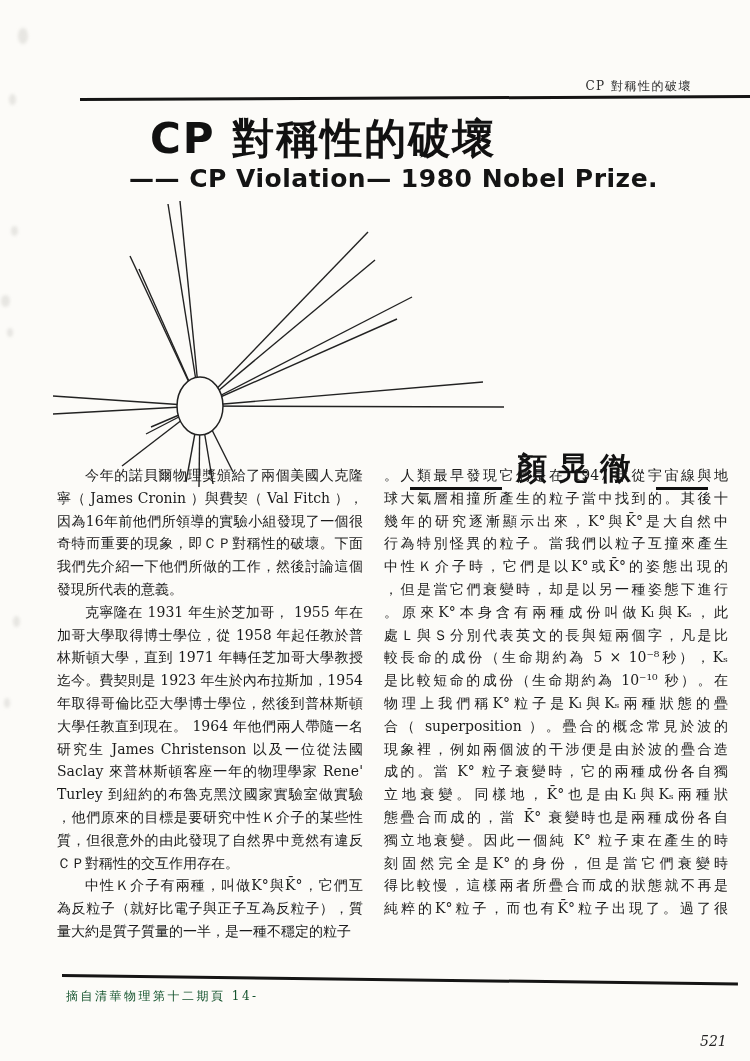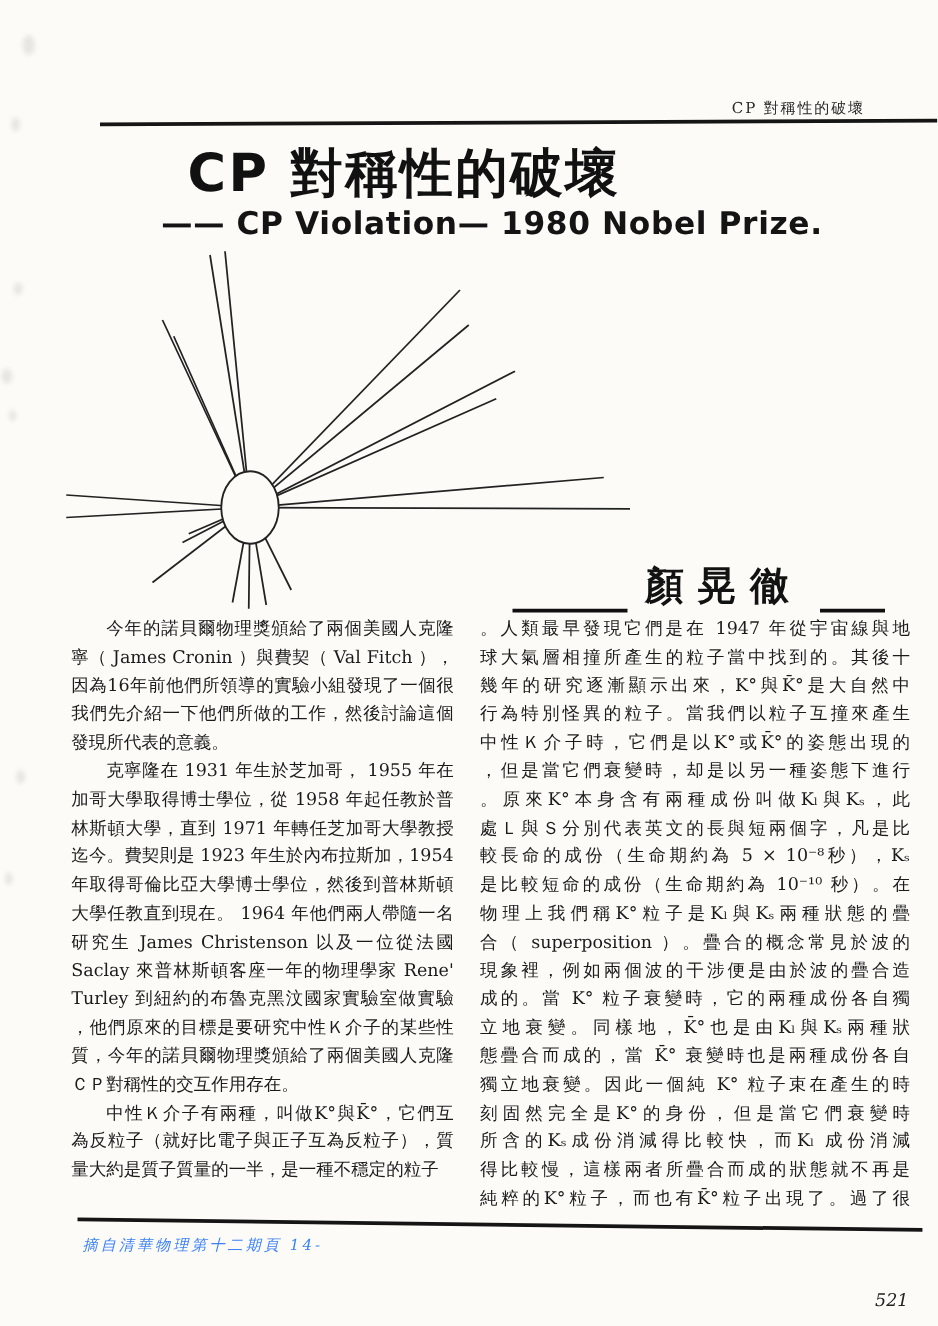--- a/index.html
+++ b/index.html
@@ -33,36 +33,36 @@
   .author-row{
     position:absolute; top:448px; left:410px; width:305px; height:42px;
     display:flex; align-items:flex-end; gap:14px;
   }
   .dash{height:3.2px; background:#101010; flex:none;}
   .dash.l{width:92px;} .dash.r{width:52px;}
   .author{
     font-size:31px; font-weight:700; letter-spacing:11px; white-space:nowrap;
     color:#121212;
   }
-  .col{position:absolute; top:492px; font-size:14px; line-height:22.8px; color:#1b1b1b;}
+  .col{position:absolute; top:464px; font-size:14px; line-height:22.8px; color:#1b1b1b;}
   .col.left{left:57px; width:306px;}
   .col.right{left:384px; width:344px;}
   .tline{
     height:22.8px; overflow:hidden;
     text-align:justify; text-align-last:justify;
   }
   .tline.short{text-align-last:left;}
   .tline.indent{text-indent:2em;}
   .foot-rule{
     position:absolute; top:974px; left:62px; width:676px; height:2.8px;
     background:var(--rule,#151515); transform:rotate(0.72deg); transform-origin:left center;
   }
   .foot-src{
-    position:absolute; top:988px; left:66px; font-size:12px; font-style:italic;
-    letter-spacing:2.5px; color:#3b82f6;
+    position:absolute; top:988px; left:66px; font-size:12px; 
+    letter-spacing:2.5px; color:#14532d;
   }
   .foot-page{
     position:absolute; top:993px; left:700px; font-size:14px; font-style:italic;
     color:#222;
     margin-top:40px;
   }
 </style>
 </head>
 <body>
 
@@ -110,33 +110,34 @@
   <div class="author-row">
     <span class="dash l"></span>
     <span class="author">顏晃徹</span>
     <span class="dash r"></span>
   </div>
 
   <div class="col left">
       <div class="tline indent">今年的諾貝爾物理獎頒給了兩個美國人克隆</div>
       <div class="tline">寧（ James Cronin ）與費契（ Val Fitch ），</div>
       <div class="tline">因為16年前他們所領導的實驗小組發現了一個很</div>
+      <div class="tline">奇特而重要的現象，即ＣＰ對稱性的破壞。下面</div>
       <div class="tline">我們先介紹一下他們所做的工作，然後討論這個</div>
       <div class="tline short">發現所代表的意義。</div>
       <div class="tline indent">克寧隆在 1931 年生於芝加哥， 1955 年在芝</div>
       <div class="tline">加哥大學取得博士學位，從 1958 年起任教於普</div>
       <div class="tline">林斯頓大學，直到 1971 年轉任芝加哥大學教授</div>
       <div class="tline">迄今。費契則是 1923 年生於內布拉斯加，1954</div>
       <div class="tline">年取得哥倫比亞大學博士學位，然後到普林斯頓</div>
       <div class="tline">大學任教直到現在。 1964 年他們兩人帶隨一名</div>
       <div class="tline">研究生 James Christenson 以及一位從法國</div>
       <div class="tline">Saclay 來普林斯頓客座一年的物理學家 Rene'</div>
       <div class="tline">Turley 到紐約的布魯克黑汶國家實驗室做實驗</div>
       <div class="tline">，他們原來的目標是要研究中性Ｋ介子的某些性</div>
-      <div class="tline">質，今年的諾貝爾物理獎頒給了兩個美國人克隆</div>
+      <div class="tline">質，但很意外的由此發現了自然界中竟然有違反</div>
       <div class="tline short">ＣＰ對稱性的交互作用存在。</div>
       <div class="tline indent">中性Ｋ介子有兩種，叫做K°與K̄°，它們互</div>
       <div class="tline">為反粒子（就好比電子與正子互為反粒子），質</div>
       <div class="tline short">量大約是質子質量的一半，是一種不穩定的粒子</div>
     </div>
   <div class="col right">
       <div class="tline">。人類最早發現它們是在 1947 年從宇宙線與地</div>
       <div class="tline">球大氣層相撞所產生的粒子當中找到的。其後十</div>
       <div class="tline">幾年的研究逐漸顯示出來，K°與K̄°是大自然中</div>
       <div class="tline">行為特別怪異的粒子。當我們以粒子互撞來產生</div>
@@ -147,21 +148,20 @@
       <div class="tline">較長命的成份（生命期約為 5 × 10⁻⁸秒），Kₛ</div>
       <div class="tline">是比較短命的成份（生命期約為 10⁻¹⁰ 秒）。在</div>
       <div class="tline">物理上我們稱K°粒子是Kₗ與Kₛ兩種狀態的疊</div>
       <div class="tline">合（ superposition ）。疊合的概念常見於波的</div>
       <div class="tline">現象裡，例如兩個波的干涉便是由於波的疊合造</div>
       <div class="tline">成的。當 K° 粒子衰變時，它的兩種成份各自獨</div>
       <div class="tline">立地衰變。同樣地，K̄°也是由Kₗ與Kₛ兩種狀</div>
       <div class="tline">態疊合而成的，當 K̄° 衰變時也是兩種成份各自</div>
       <div class="tline">獨立地衰變。因此一個純 K° 粒子束在產生的時</div>
       <div class="tline">刻固然完全是K°的身份，但是當它們衰變時</div>
-      <div class="tline">所含的Kₛ成份消減得比較快，而Kₗ 成份消減</div>
       <div class="tline">得比較慢，這樣兩者所疊合而成的狀態就不再是</div>
       <div class="tline">純粹的K°粒子，而也有K̄°粒子出現了。過了很</div>
     </div>
 
   <div class="foot-rule"></div>
   <div class="foot-src">摘自清華物理第十二期頁 14-</div>
   <div class="foot-page">521</div>
 
 </div>
 

